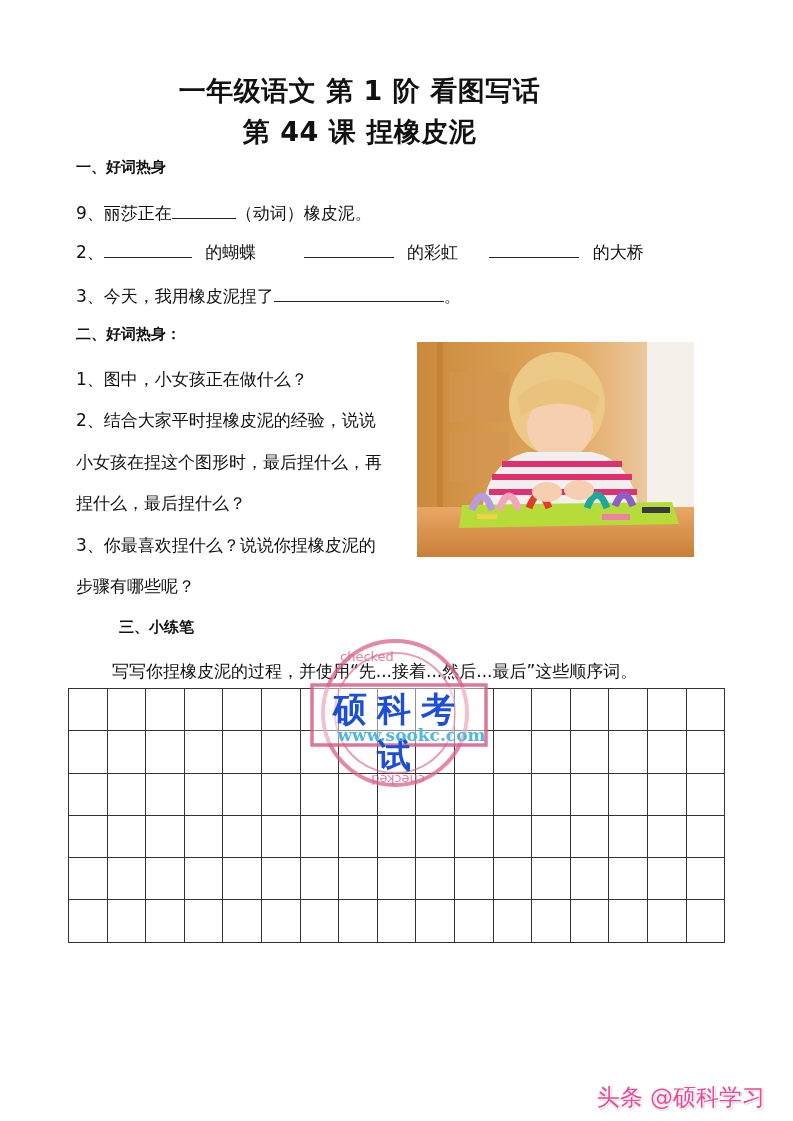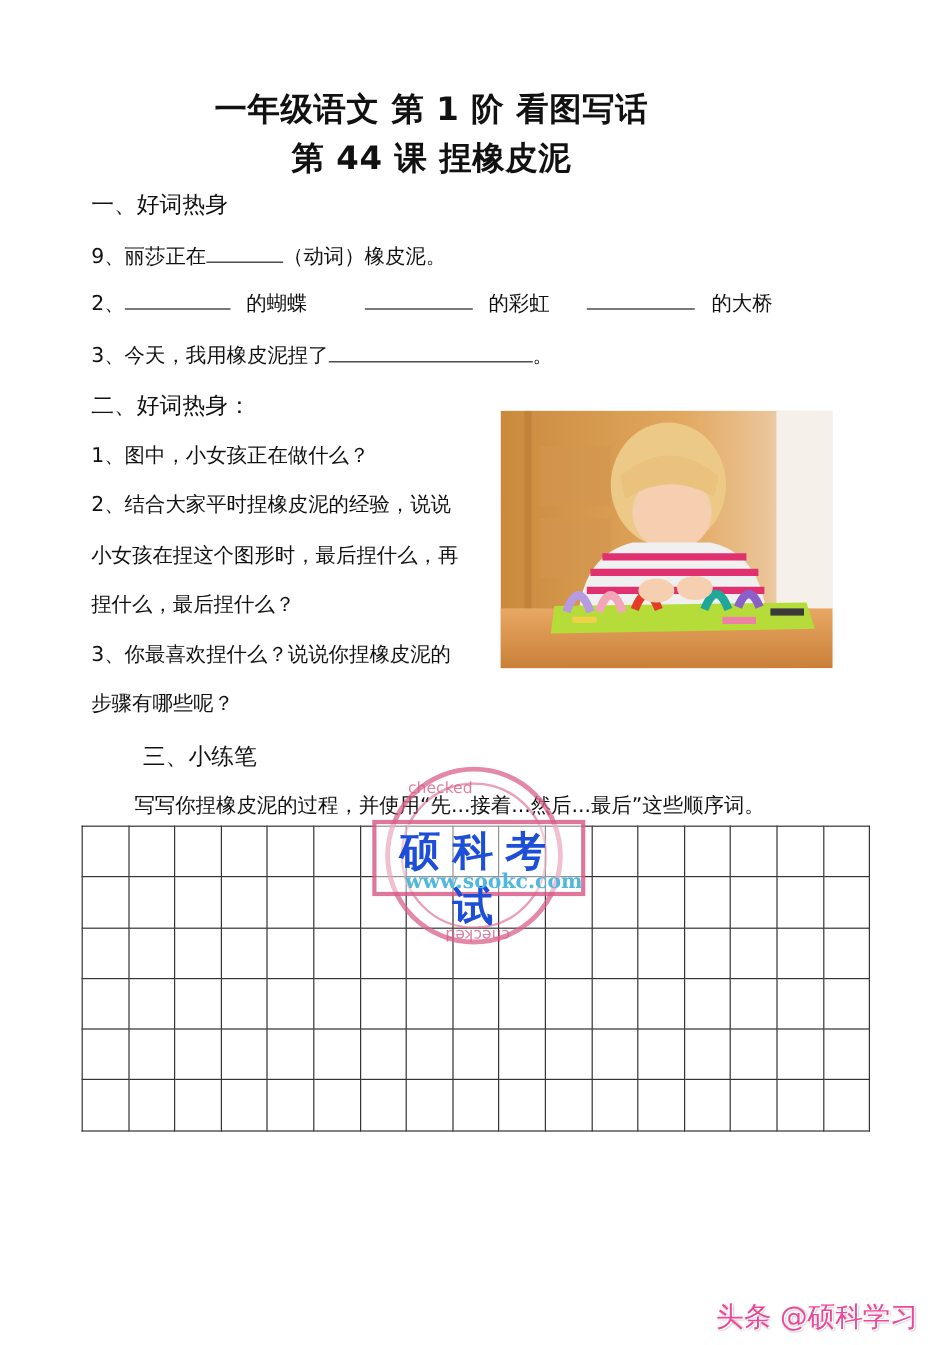--- a/index.html
+++ b/index.html
@@ -1,20 +1,20 @@
 <!DOCTYPE html>
 <html><head>
 <meta charset="utf-8">
 <style>
   html, body { margin: 0; padding: 0; background: #ffffff; }
   body { width: 793px; height: 1121px; position: relative; overflow: hidden;
          font-family: "DejaVu Sans", "Liberation Sans", sans-serif; color: #111; }
   .abs { position: absolute; }
   .title { left: 0; width: 719px; text-align: center; font-weight: bold; font-size: 27px; letter-spacing: 0.5px; }
-  .h2 { font-weight: normal; font-size: 19px; }
+  .h2 { font-weight: bold; font-size: 15px; }
   .line { font-size: 17px; white-space: nowrap; }
   .blank { display: inline-block; border-bottom: 1px solid #222; height: 14px; vertical-align: baseline; }
   .photo { left: 417px; top: 342px; width: 277px; height: 215px; overflow: hidden; }
   .grid { left: 68px; top: 688px; border-collapse: collapse; }
   .grid td { width: 37.6px; height: 41.3px; border: 1.3px solid #333; padding: 0; }
   .stamp { left: 300px; top: 635px; width: 190px; height: 160px; pointer-events: none; }
   .footer { right: 28px; top: 1082px; font-size: 23px; color: #ec4899;
             text-shadow: 1px 1px 0 #fff, -1px -1px 0 #fff, 1px 1px 2px #888; }
 </style>
 </head>

